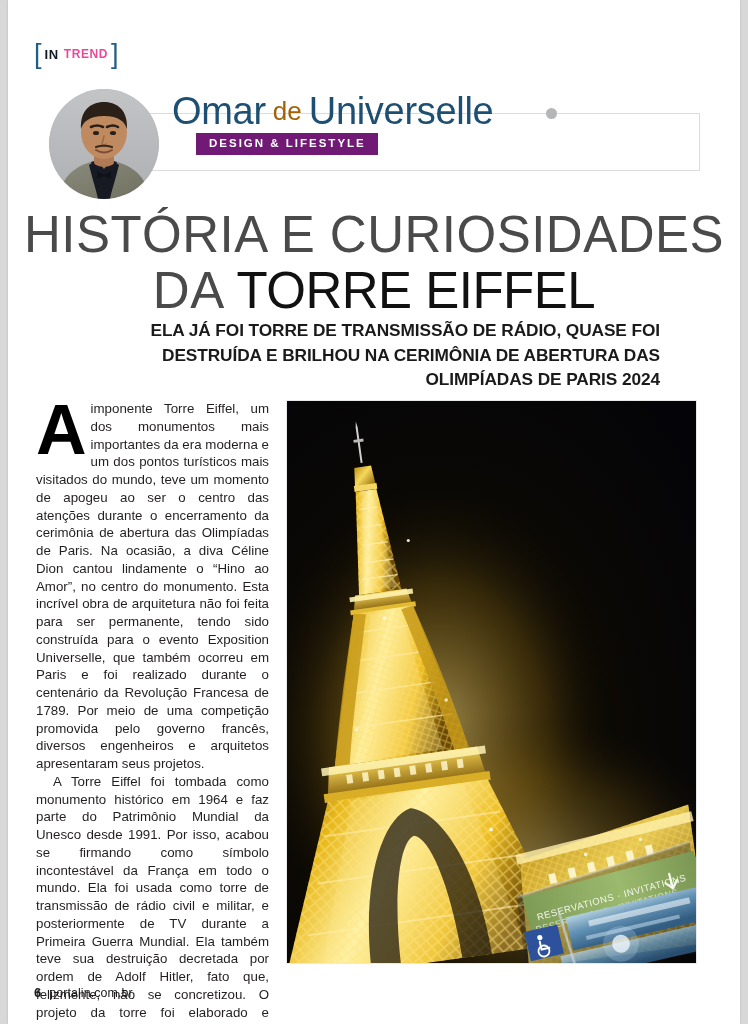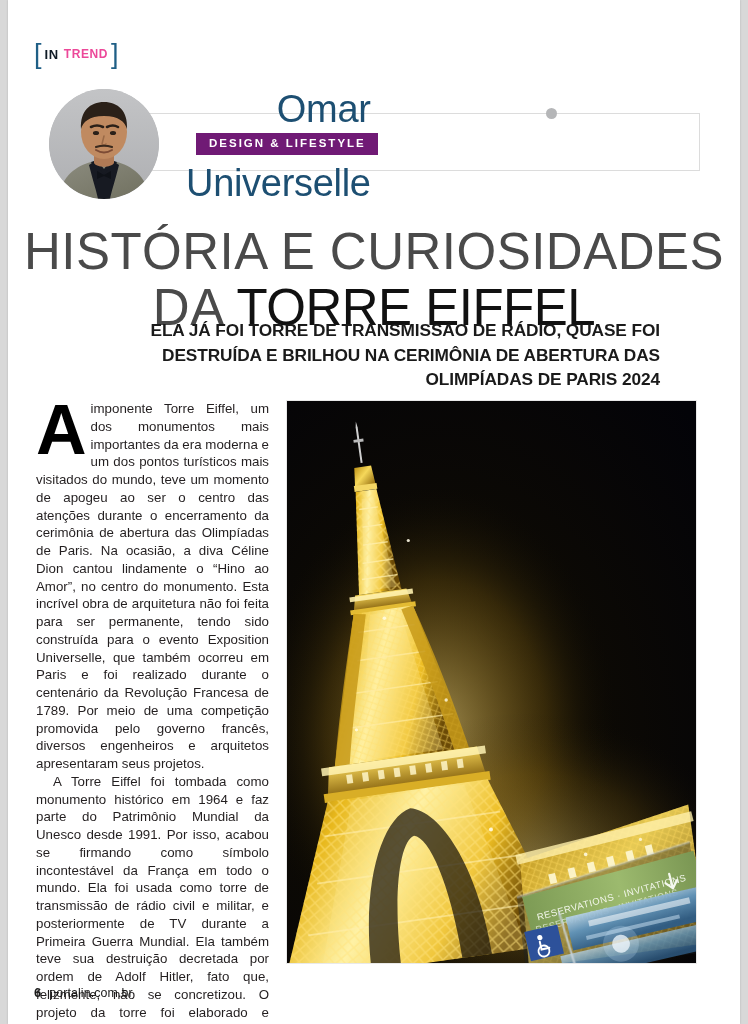--- a/index.html
+++ b/index.html
@@ -73,28 +73,27 @@
     width: 110px;
     height: 110px;
     border-radius: 50%;
     overflow: hidden;
     background: #b9babc;
   }
   .avatar svg { display: block; }
 
   .author-name {
     position: absolute;
-    left: 178px;
+    left: 164px;
     top: 88px;
     height: 46px;
     display: flex;
-    align-items: flex-end;
+    align-items: center;
     color: #1d4f72;
     white-space: nowrap;
-    flex-direction: column;
   }
   .an-first {
     font-size: 38px;
     font-weight: 400;
     letter-spacing: -0.3px;
     color: #1d4f72;
   }
   .an-de {
     font-size: 26px;
     font-weight: 400;
@@ -127,21 +126,21 @@
     font-weight: bold;
     letter-spacing: 2.0px;
     padding: 5px 12px 5px 13px;
     line-height: 1;
   }
 
   
   .headline {
     position: absolute;
     left: 0;
-    top: 224px;
+    top: 207px;
     width: 732px;
     text-align: center;
     color: #2b2b2b;
   }
   .hl-line1 {
     font-size: 51px;
     font-weight: 300;
     letter-spacing: 0.5px;
     line-height: 1.08;
     color: #4a4a4a;

